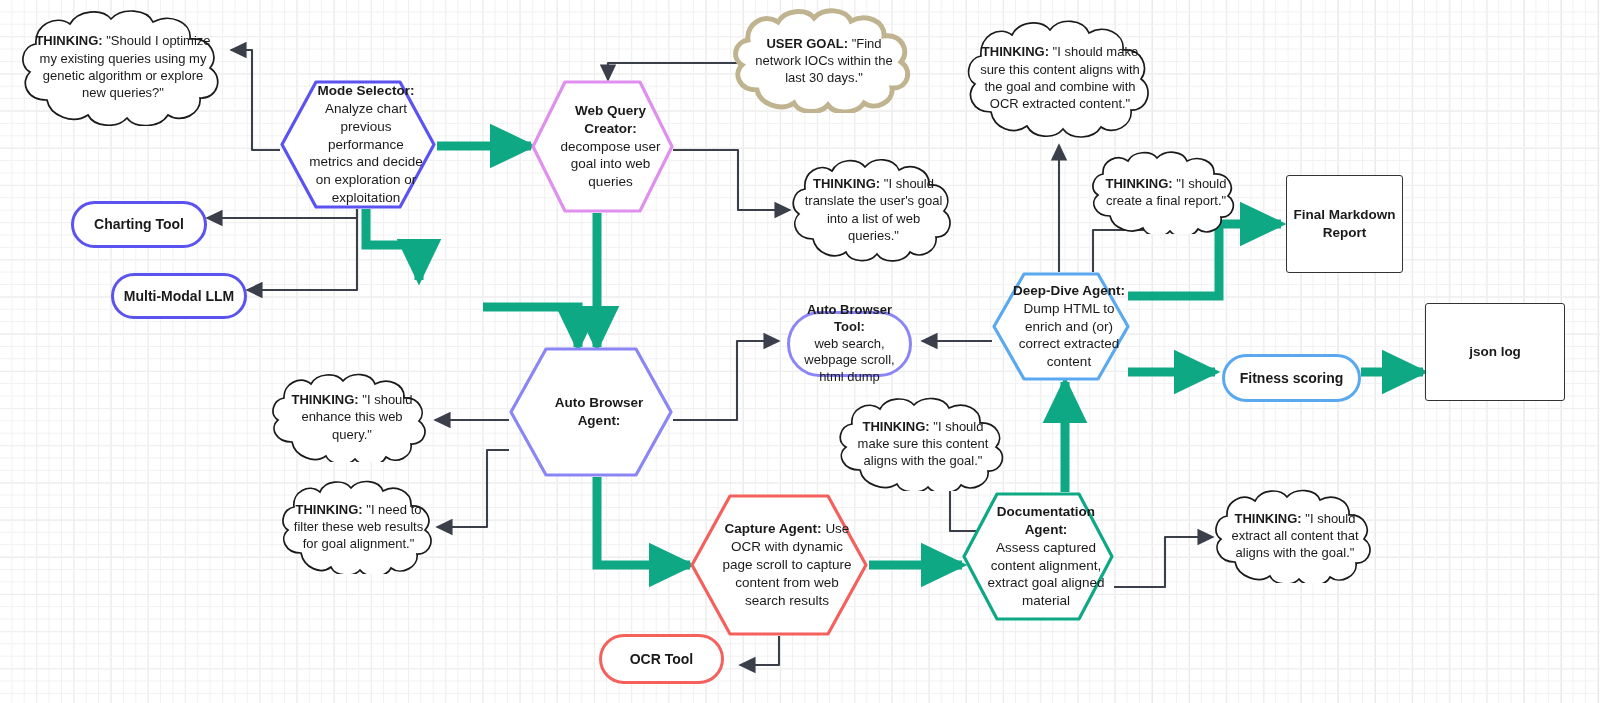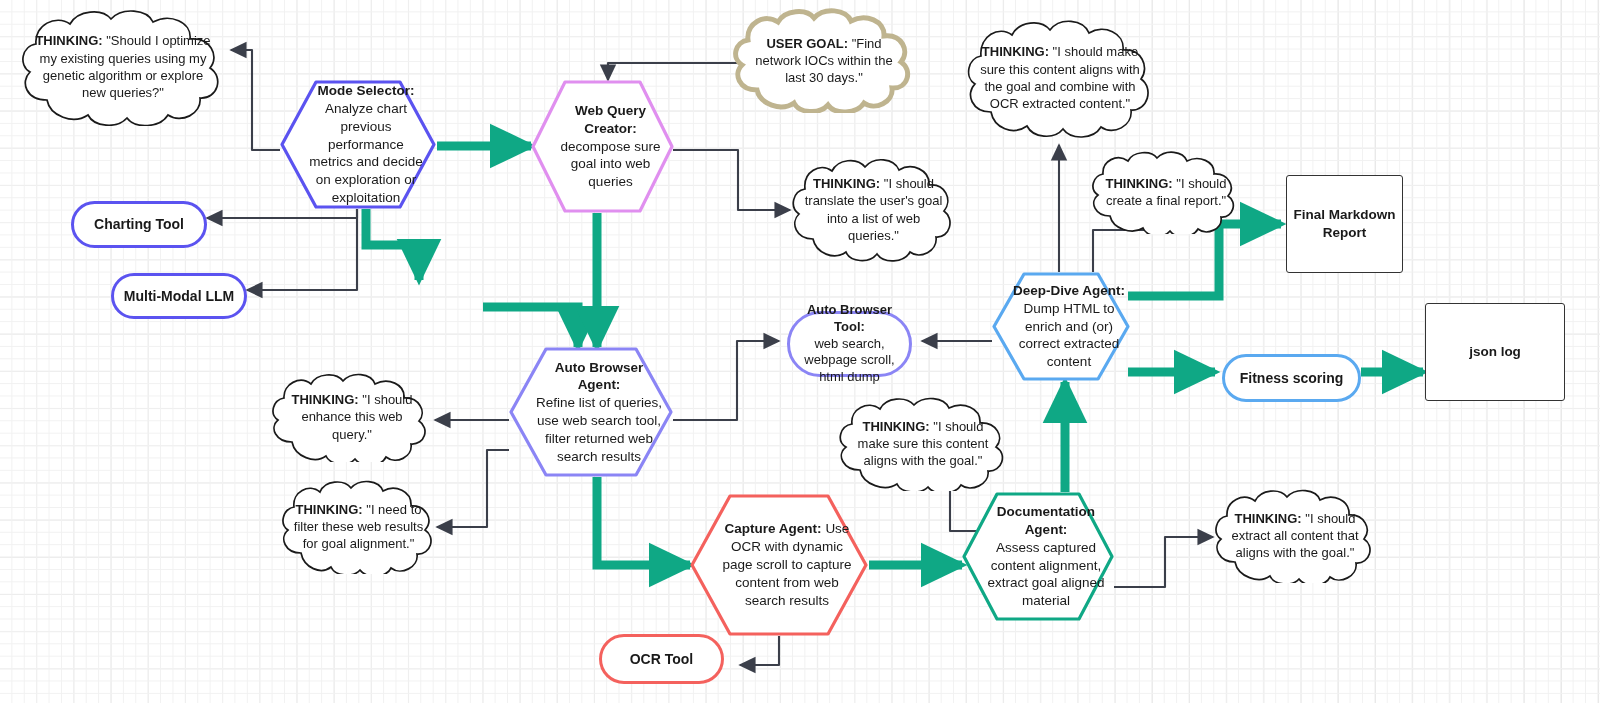--- a/index.html
+++ b/index.html
@@ -210,30 +210,30 @@
     <div class="lbl fs135">
       <span><span class="b">Mode Selector:</span><br><span>Analyze chart previous performance metrics and decide on exploration or exploitation</span></span>
     </div>
   </div>
 
   <div class="hexwrap" style="left:530px;top:79px;width:145px;height:135px;">
     <svg width="145" height="135" viewBox="0 0 145 135">
       <path d="M35,3 L110,3 L142,67.5 L110,132 L35,132 L3,67.5 Z" fill="#fff" stroke="#e08fef" stroke-width="3.2" stroke-linejoin="round"></path>
     </svg>
     <div class="lbl fs135">
-      <span><span class="b">Web Query Creator:</span><br><span>decompose sure goal into web queries</span></span>
+      <span><span class="b">Web Query Creator:</span><br><span>decompose user goal into web queries</span></span>
     </div>
   </div>
 
   <div class="hexwrap" style="left:508px;top:346px;width:166px;height:132px;">
     <svg width="166" height="132" viewBox="0 0 166 132">
       <path d="M38,3 L128,3 L163,66 L128,129 L38,129 L3,66 Z" fill="#fff" stroke="#8b85f5" stroke-width="3.2" stroke-linejoin="round"></path>
     </svg>
     <div class="lbl fs135" style="padding:0 18px;">
-      <span><span class="b">Auto Browser Agent:</span><br><span>Refine list of queries, use web search tool, filter returned web search results</span></span>
+      <span><span class="b">Auto Browser Agent:</span><br></span>
     </div>
   </div>
 
   <div class="hexwrap" style="left:689px;top:493px;width:180px;height:144px;">
     <svg width="180" height="144" viewBox="0 0 180 144">
       <path d="M41,3 L139,3 L177,72 L139,141 L41,141 L3,72 Z" fill="#fff" stroke="#f4615d" stroke-width="3.2" stroke-linejoin="round"></path>
     </svg>
     <div class="lbl fs135" style="padding:0 20px;">
       <span><span class="b">Capture Agent:</span> <span>Use OCR with dynamic page scroll to capture content from web search results</span></span>
     </div>

